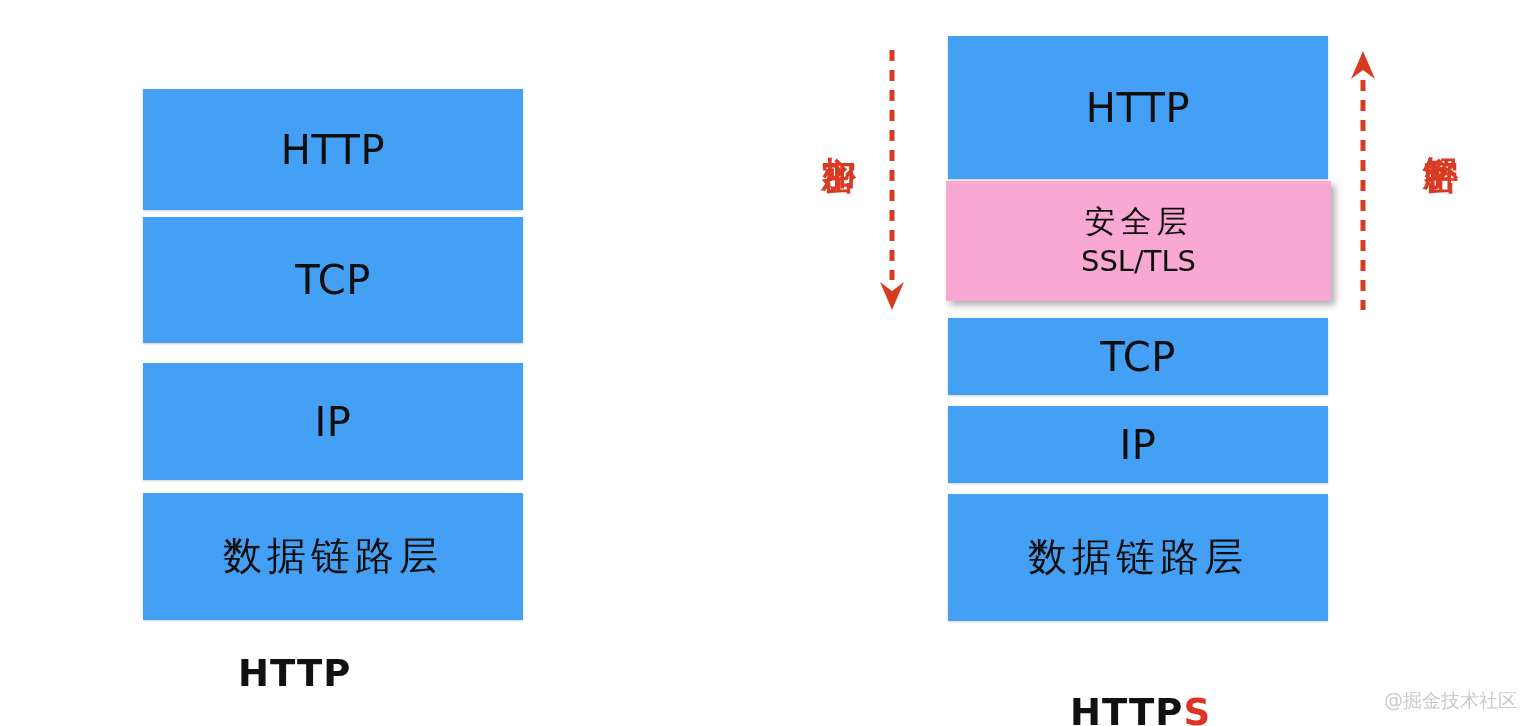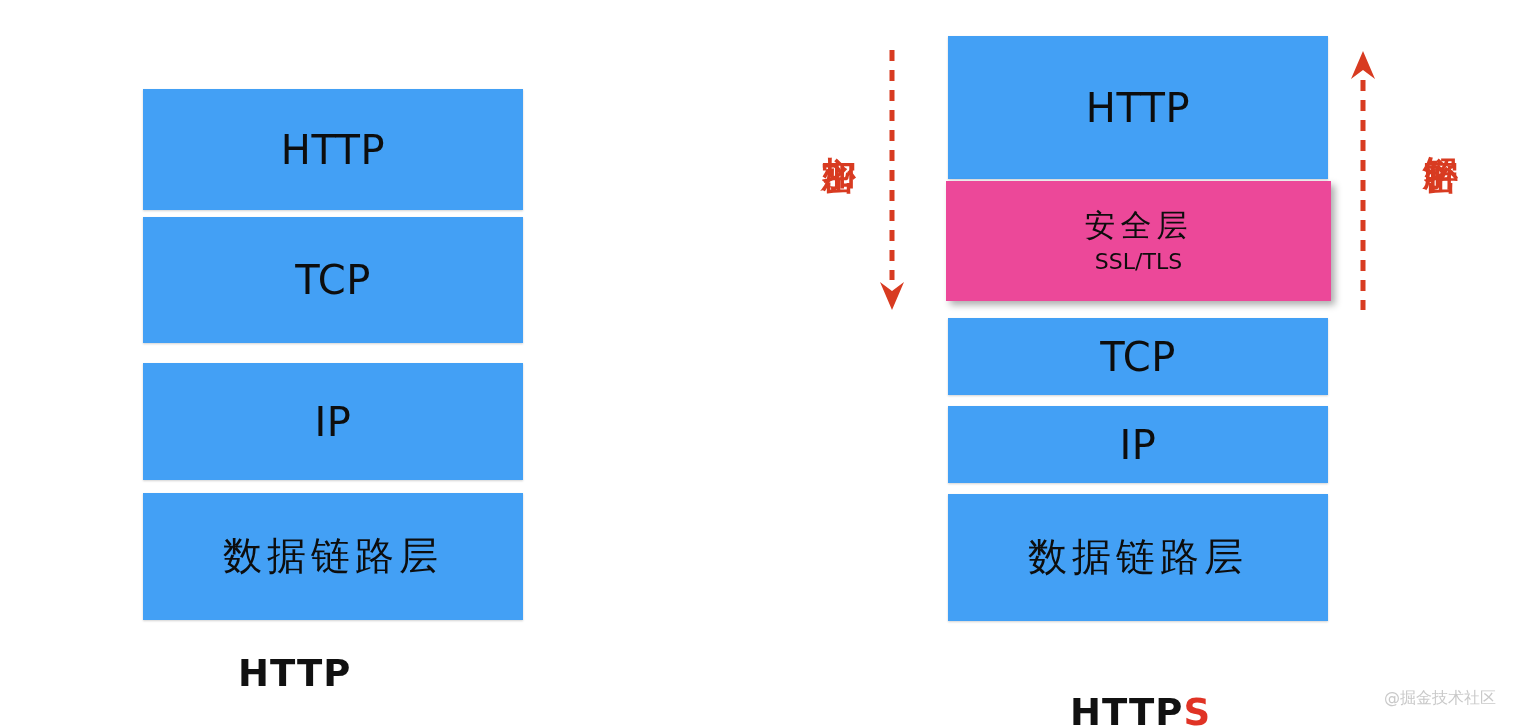--- a/index.html
+++ b/index.html
@@ -31,21 +31,21 @@
     letter-spacing: 0.5px;
     line-height: 1.15;
   }
 
   .layer-box.blue {
     background: #43a0f5;
     box-shadow: 0 1px 2px rgba(0,0,0,0.18);
   }
 
   .layer-box.red {
-    background: #ec4899;
+    background: #f9a8d4;
     box-shadow: 4px 4px 7px rgba(0,0,0,0.32);
     z-index: 5;
   }
 
   .layer-label-latin {
     font-family: "DejaVu Sans", "Liberation Sans", sans-serif;
     font-weight: 500;
   }
   .layer-label-cjk {
     font-family: "DejaVu Sans", "Liberation Sans", sans-serif;
@@ -78,21 +78,21 @@
     font-family: "DejaVu Sans", "Liberation Sans", sans-serif;
   }
 
   .dashed-arrow {
     position: absolute;
   }
 
   .watermark {
     position: absolute;
     color: #c9c9c9;
-    font-size: 16px;
+    font-size: 19px;
     font-family: "DejaVu Sans", "Liberation Sans", sans-serif;
     white-space: nowrap;
   }
 </style>
 </head>
 <body>
 
 <div class="stack" style="left:143px; top:89px; width:380px; height:531px;">
 
   <div class="layer-box blue" style="left:0px; top:0px; width:380px; height:121px;">
@@ -128,21 +128,21 @@
 </div>
 
 <div class="stack" style="left:948px; top:36px; width:380px; height:585px;">
 
   <div class="layer-box blue" style="left:0px; top:0px; width:380px; height:143px;">
     <span class="layer-label-latin" style="font-size:40px;">HTTP</span>
   </div>
 
   <div class="layer-box red" style="left:-2px; top:145px; width:385px; height:120px;">
     <span class="layer-label-cjk" style="font-size:31px; margin-bottom:6px;">安全层</span>
-    <span class="layer-label-latin" style="font-size:22px; letter-spacing:0px;">SSL/TLS</span>
+    <span class="layer-label-latin" style="font-size:29px; letter-spacing:0px;">SSL/TLS</span>
   </div>
 
   <div class="layer-box blue" style="left:0px; top:282px; width:380px; height:77px;">
     <span class="layer-label-latin" style="font-size:40px;">TCP</span>
   </div>
 
   <div class="layer-box blue" style="left:0px; top:370px; width:380px; height:77px;">
     <span class="layer-label-latin" style="font-size:40px;">IP</span>
   </div>
 

